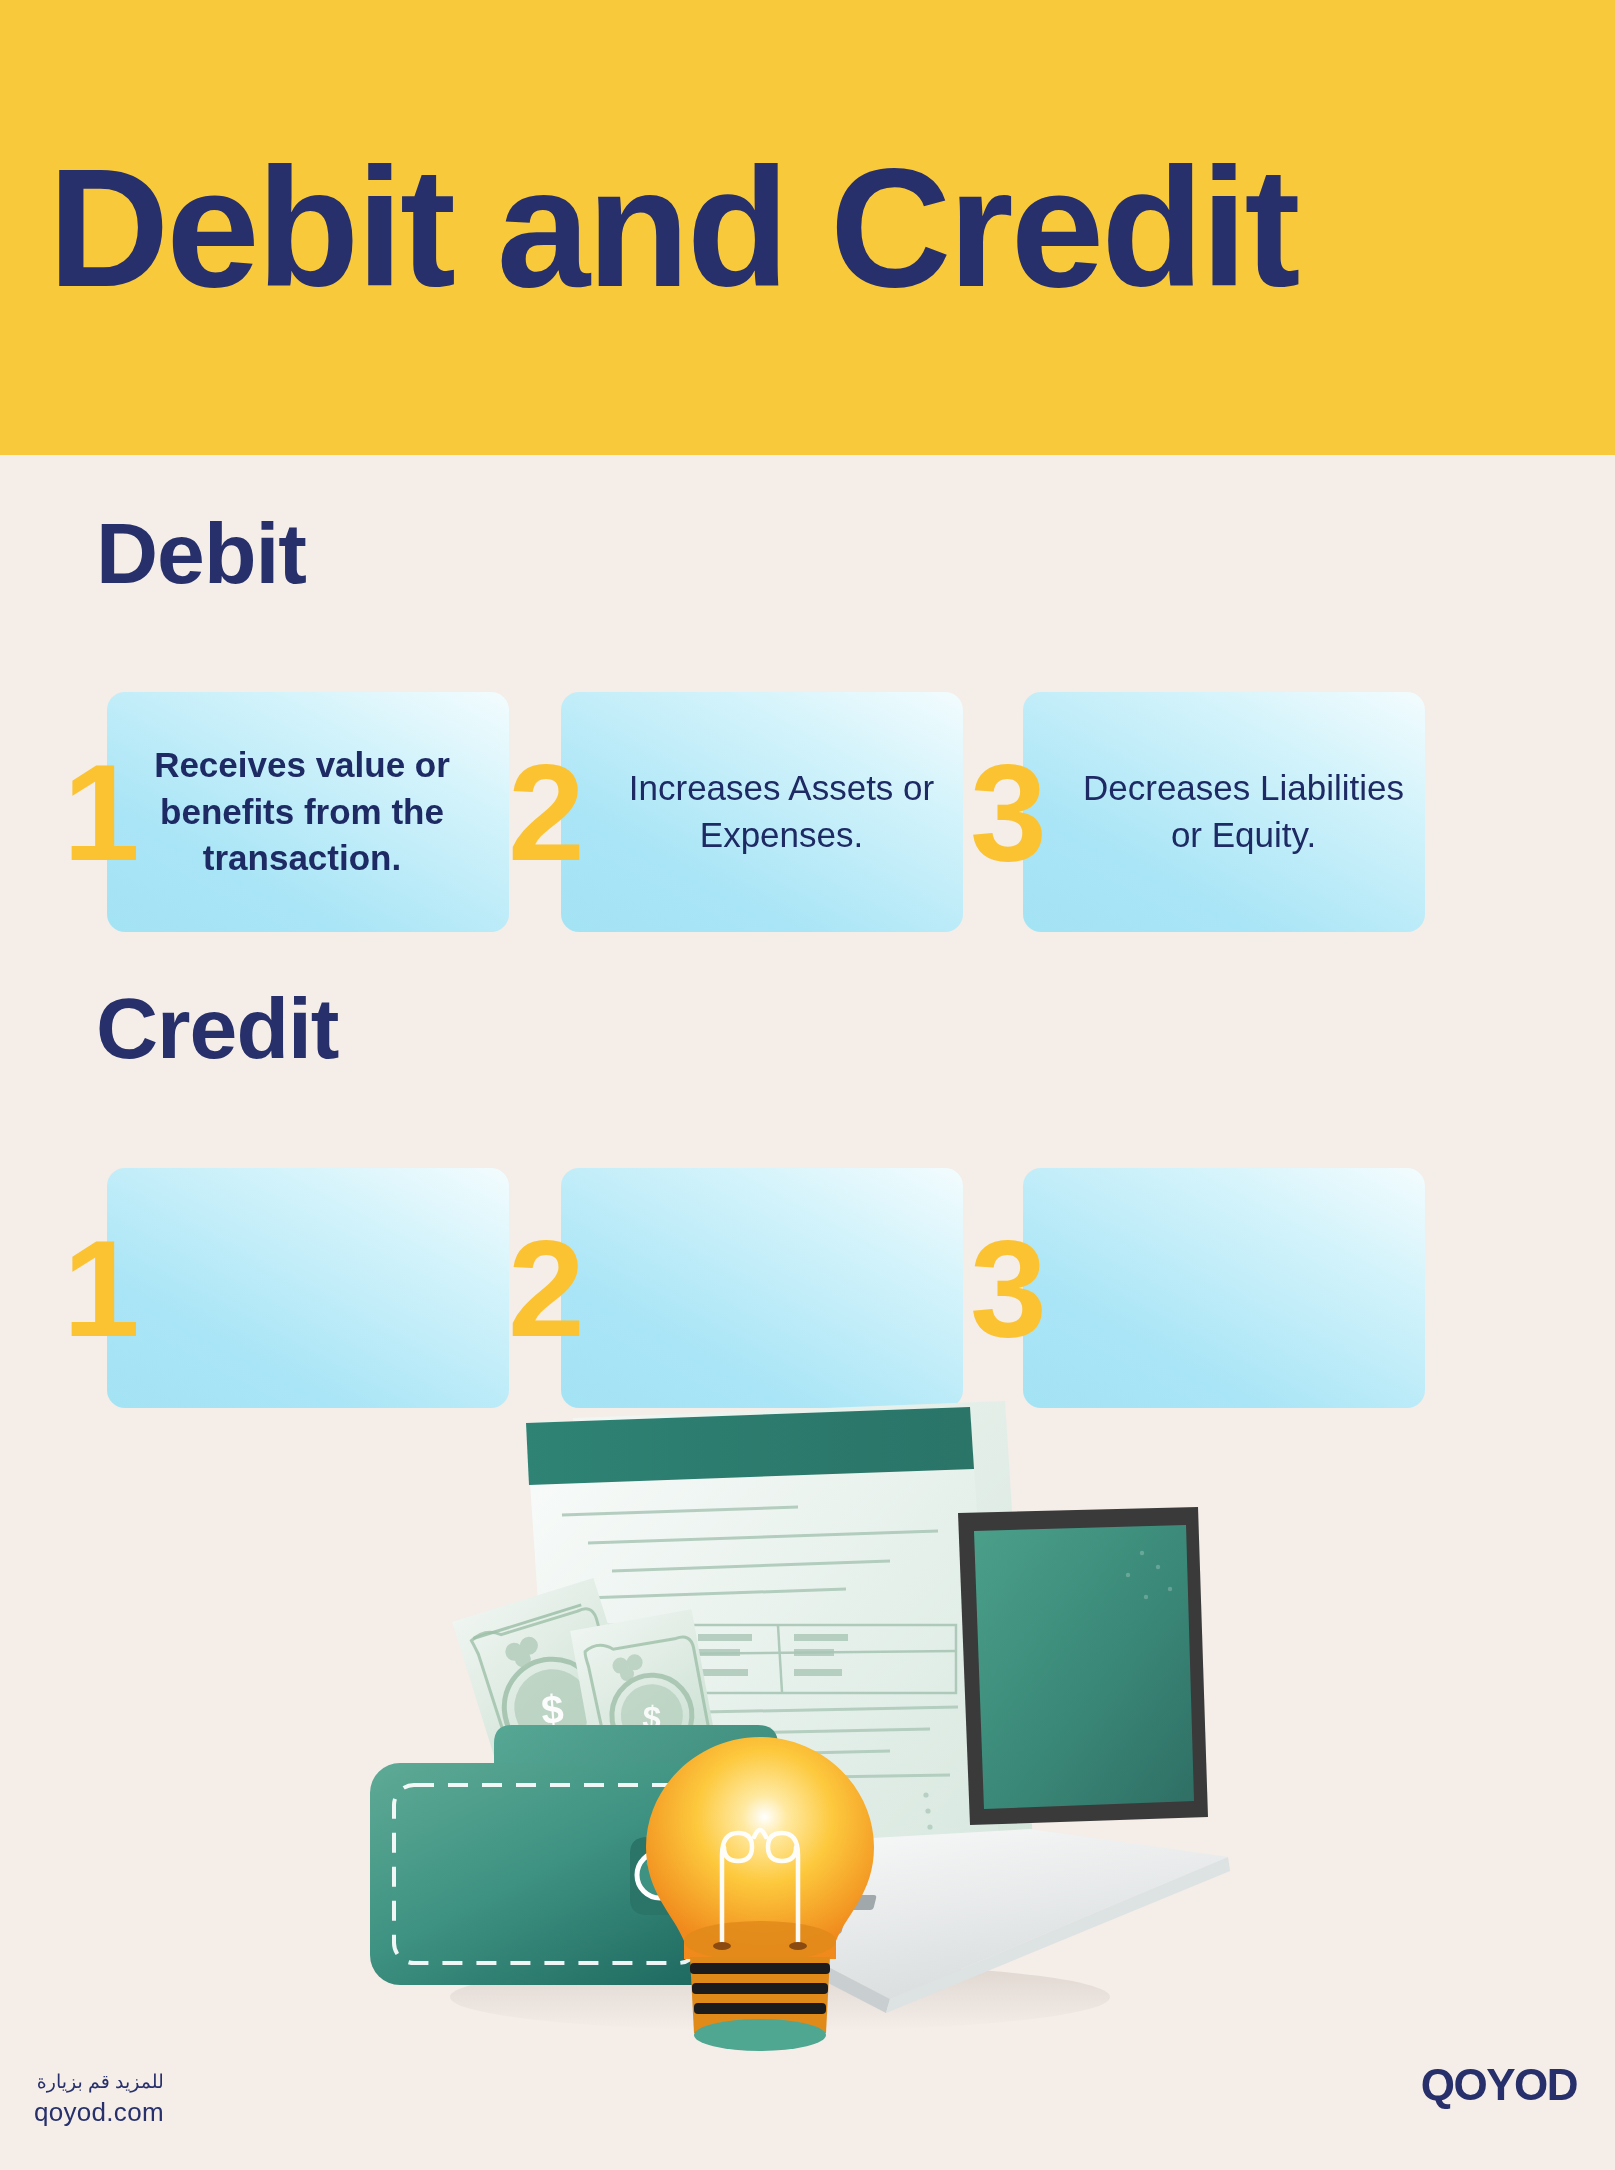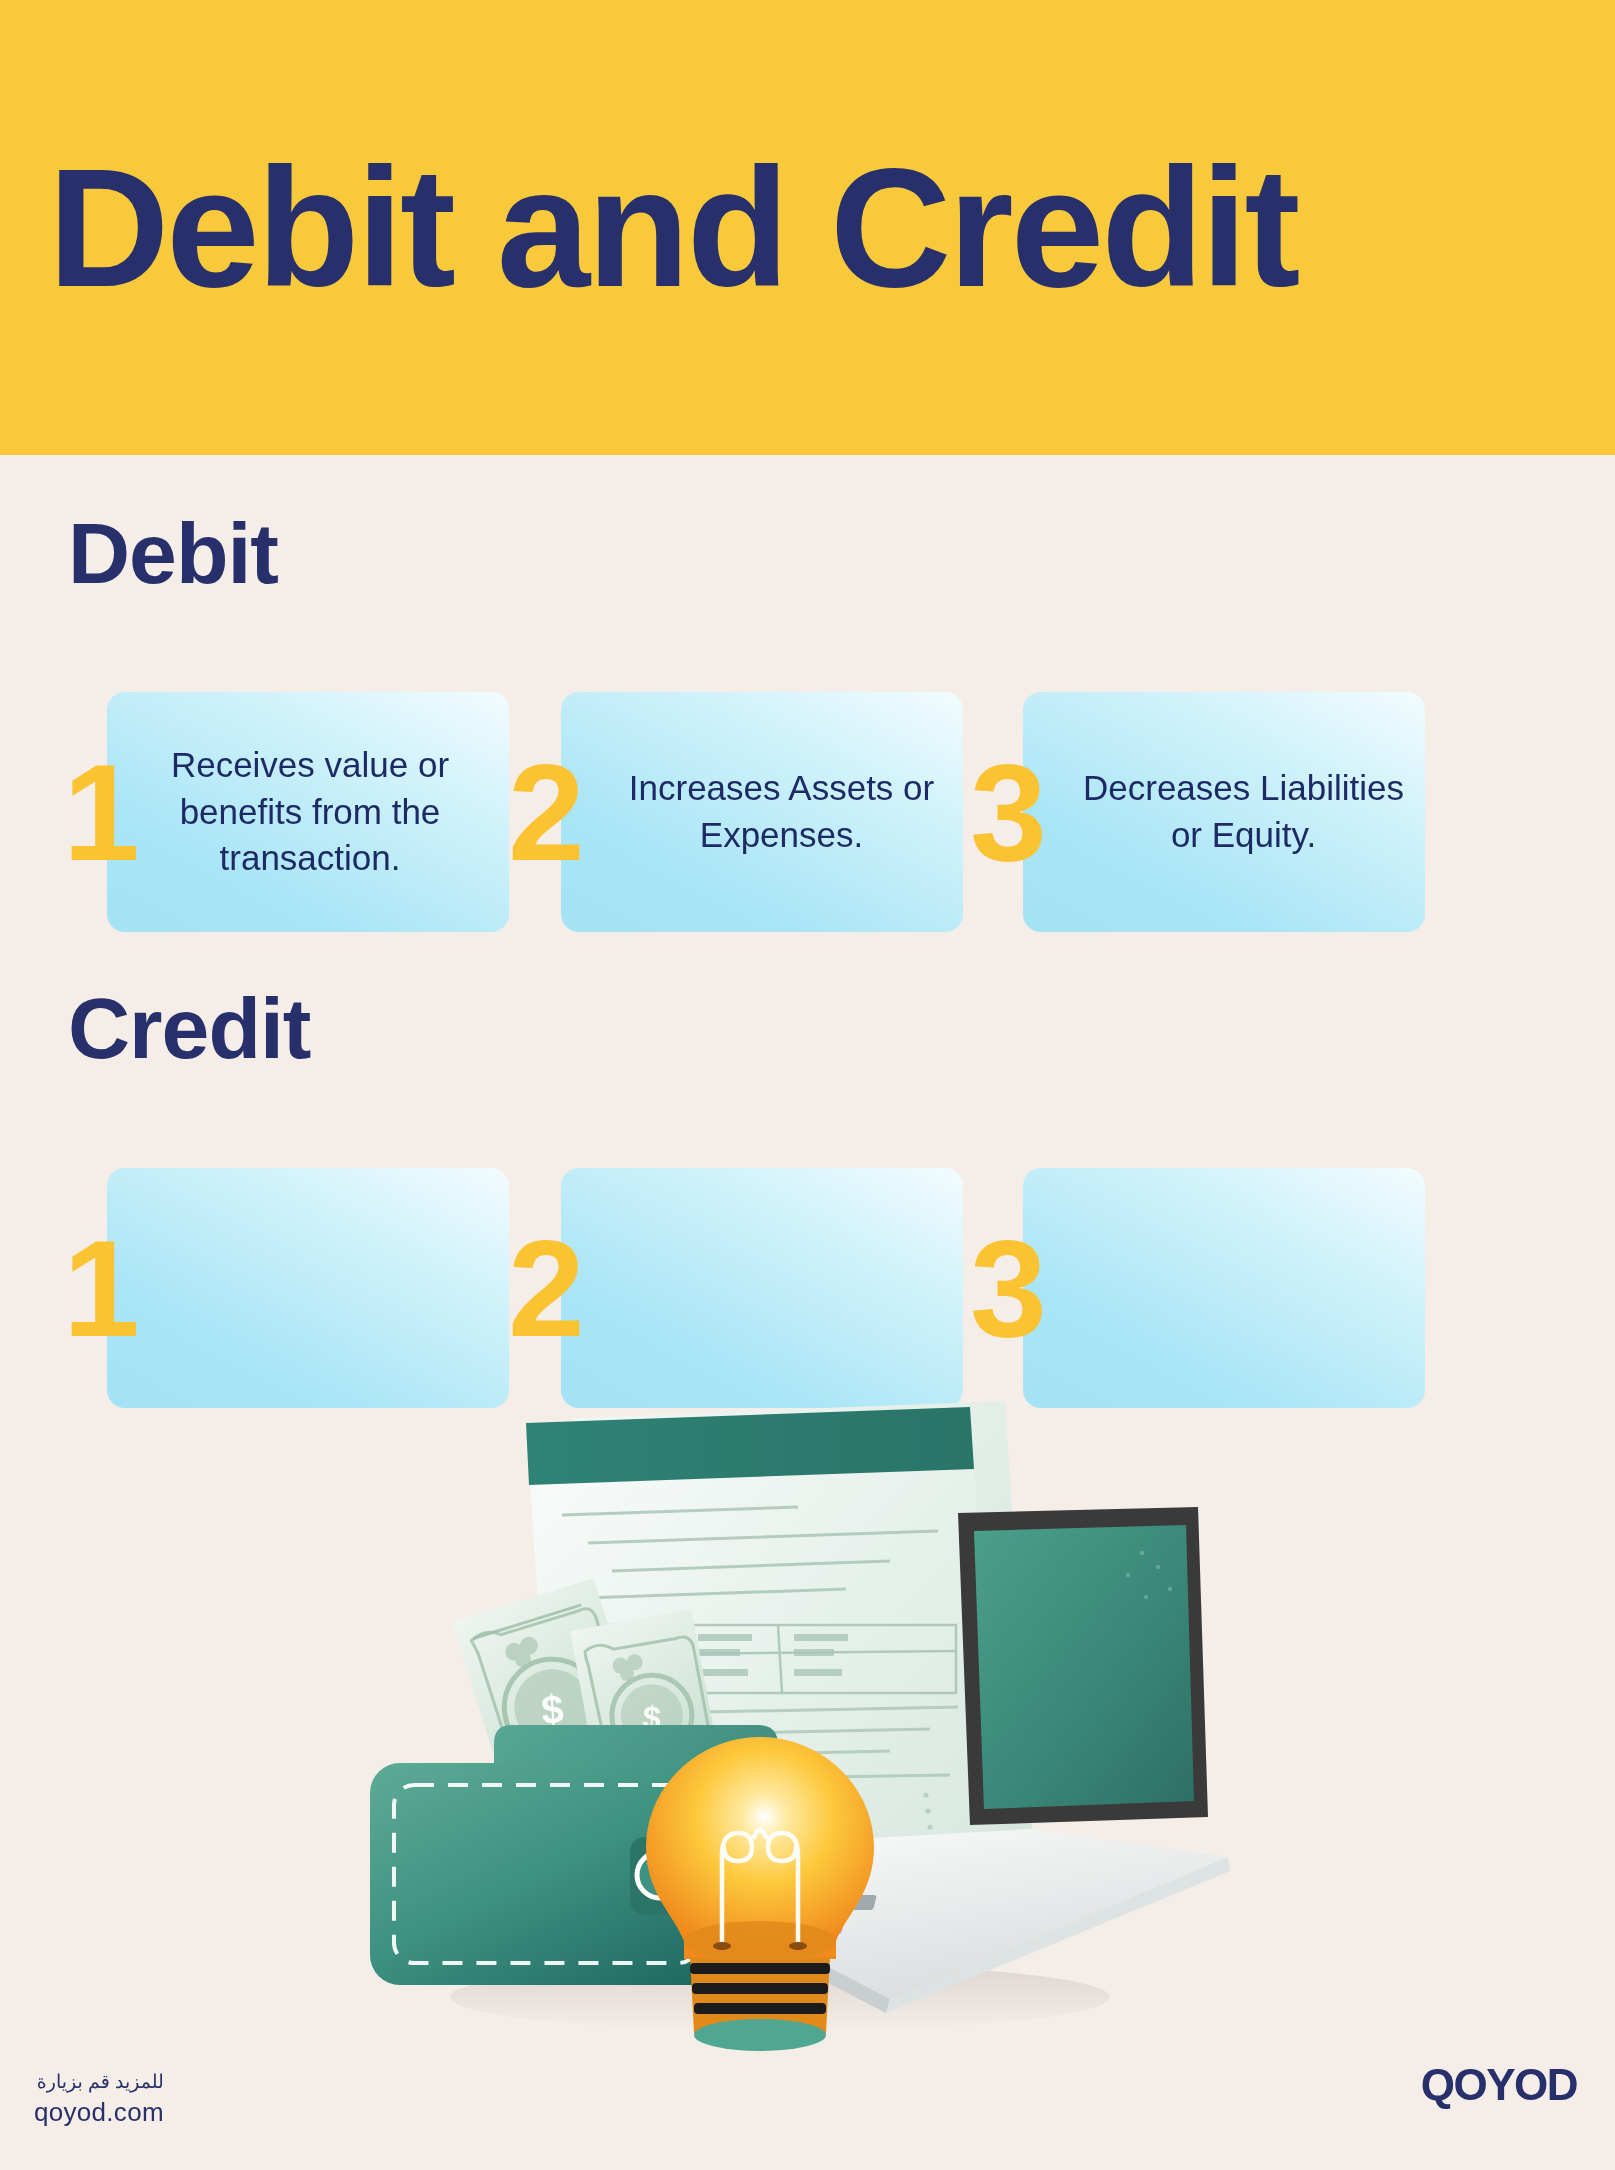--- a/index.html
+++ b/index.html
@@ -23,21 +23,21 @@
     font-weight:700;
     letter-spacing:-3px;
     color:#27306B;
     line-height:1;
     white-space:nowrap;
   }
 
   
   .section-heading{
     position:absolute;
-    left:68px;
+    left:96px;
     font-size:86px;
     font-weight:700;
     color:#27306B;
     letter-spacing:-1px;
     line-height:1;
   }
   #heading-debit{ top:510px; }
   #heading-credit{ top:985px; }
 
   
@@ -81,21 +81,21 @@
     top:0; height:240px;
     display:flex; align-items:center; justify-content:center;
     text-align:center;
     font-size:35px;
     line-height:1.34;
     color:#1E2A63;
     font-weight:400;
     padding:0 14px;
     z-index:2;
   }
-  .text--c1{ left:109px; width:402px; }
+  .text--c1{ left:101px; width:402px;font-weight:bold; }
   .text--c2{ left:600px; width:363px; }
   .text--c3{ left:1062px; width:363px; }
 
   
   .illustration{
     position:absolute;
     left:330px; top:1385px;
     width:900px; height:680px;
   }
   .illustration svg{ width:100%; height:100%; display:block; }

